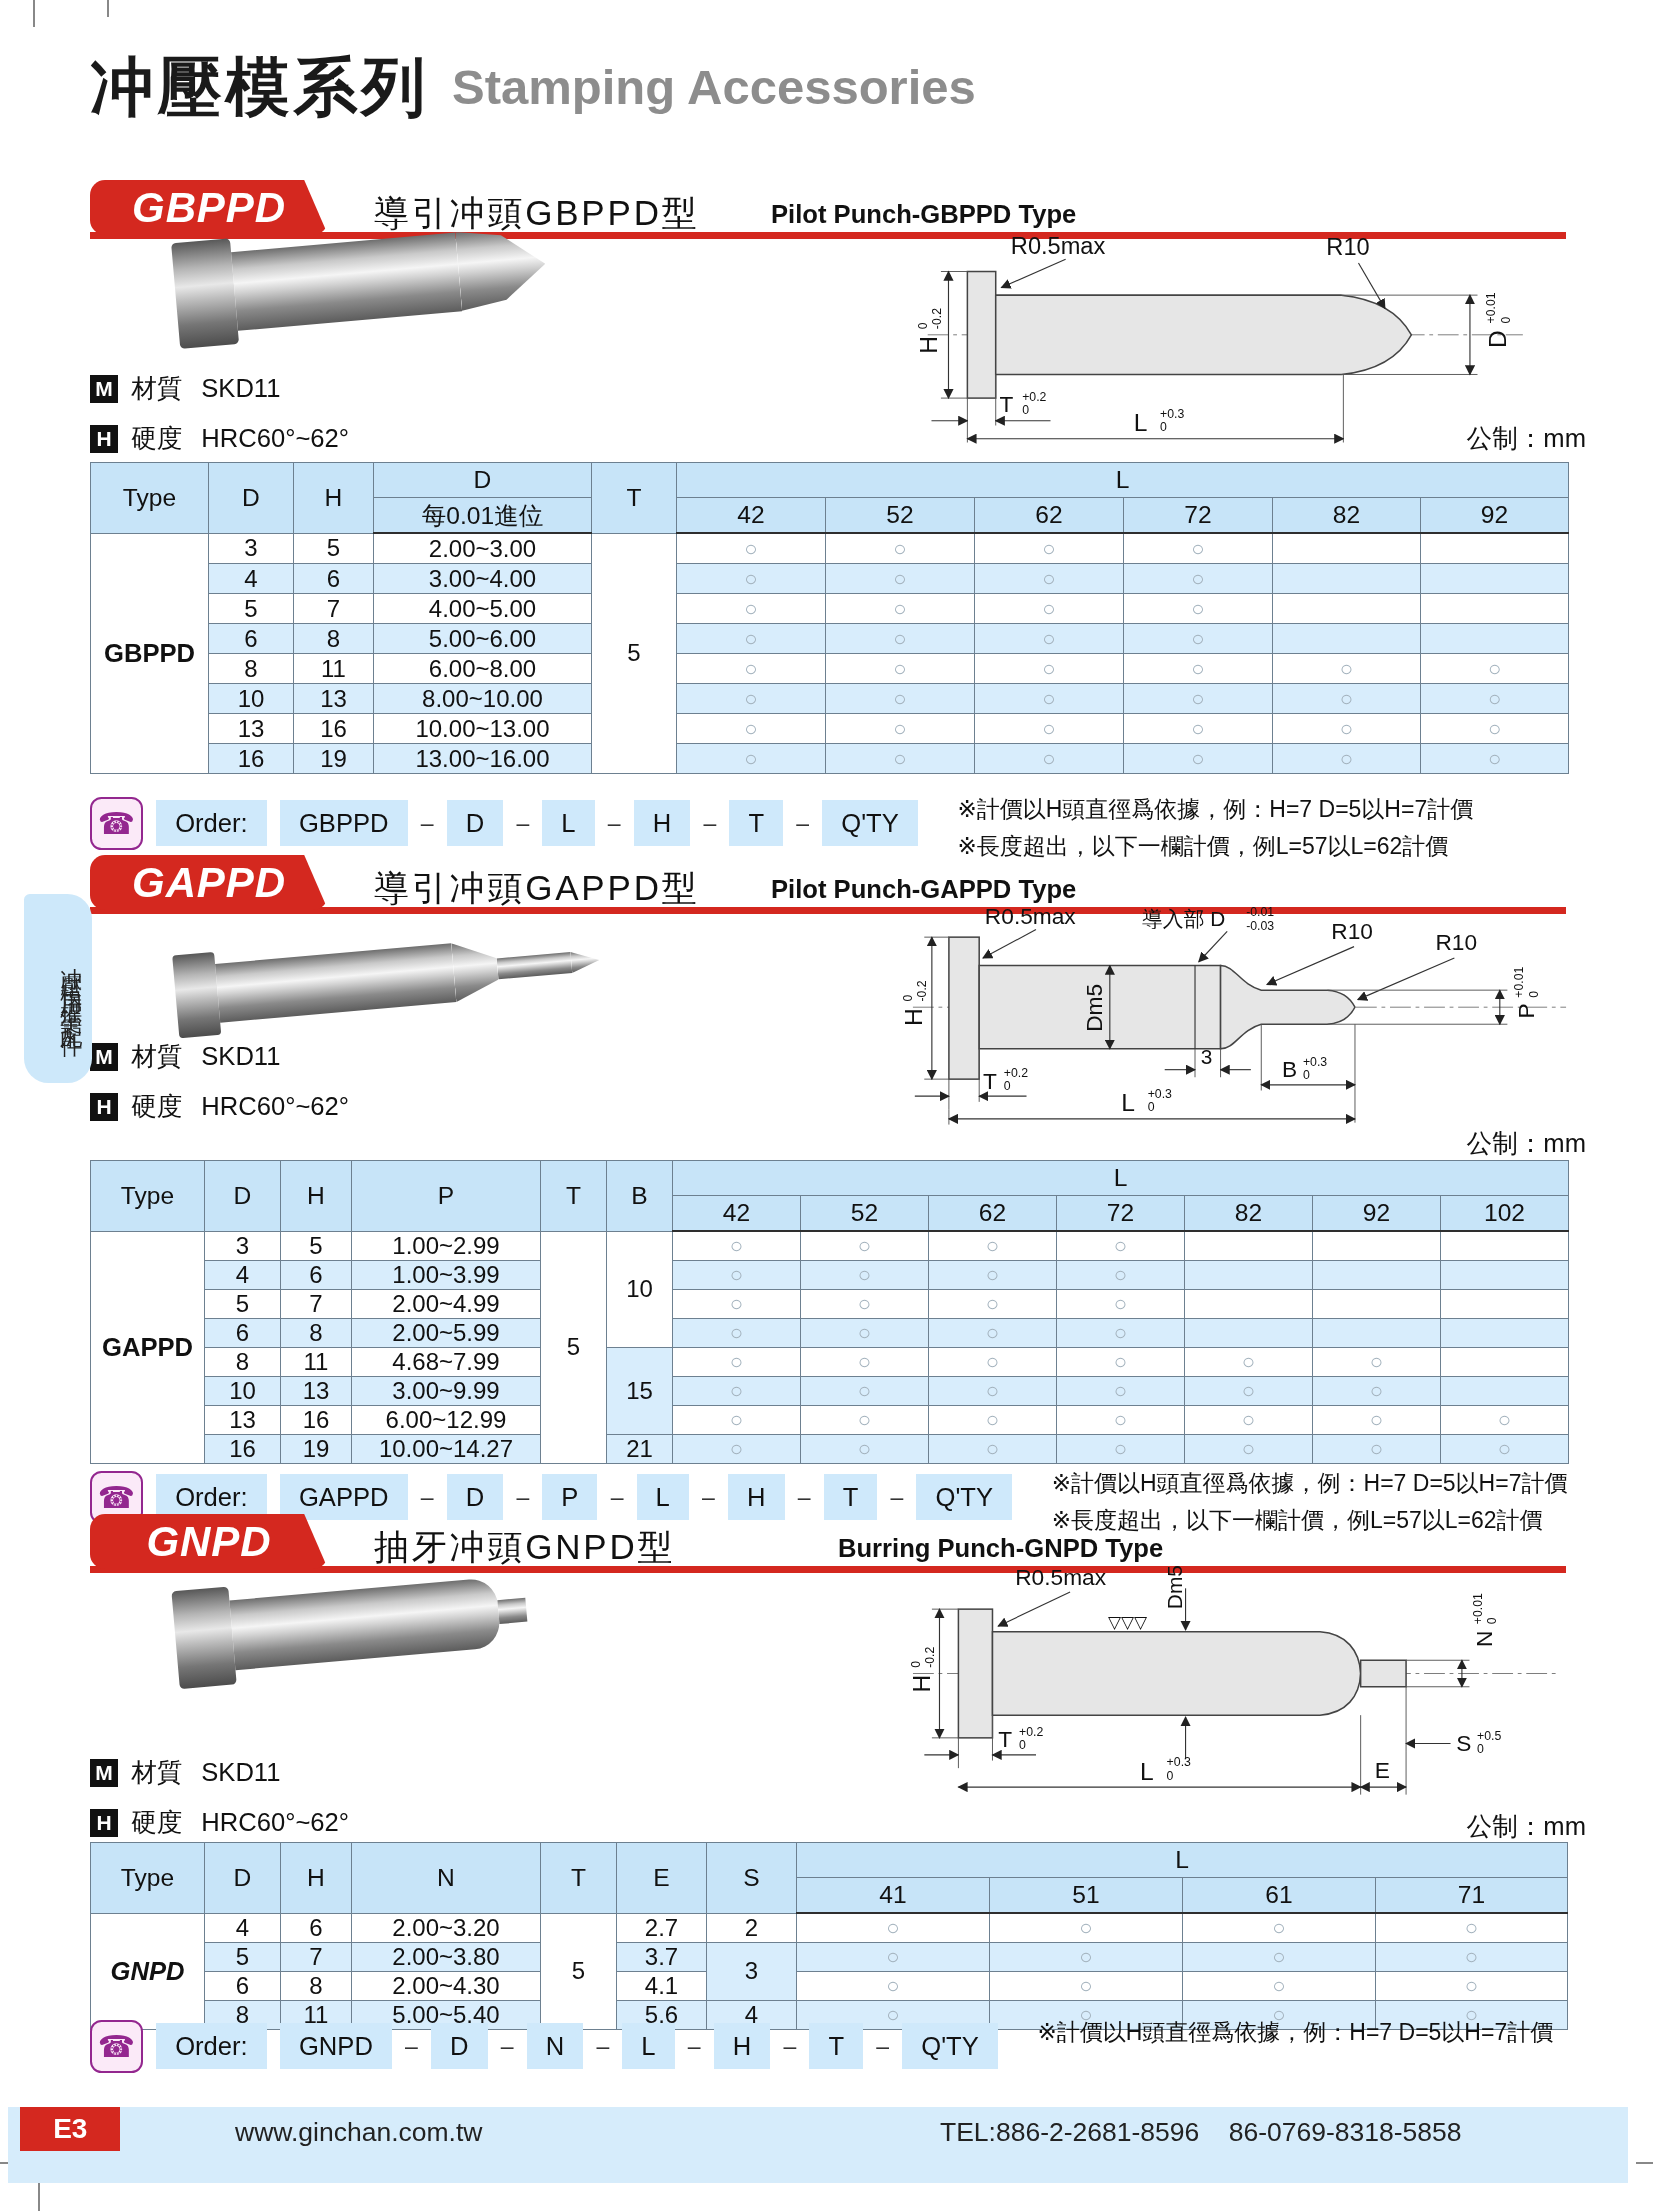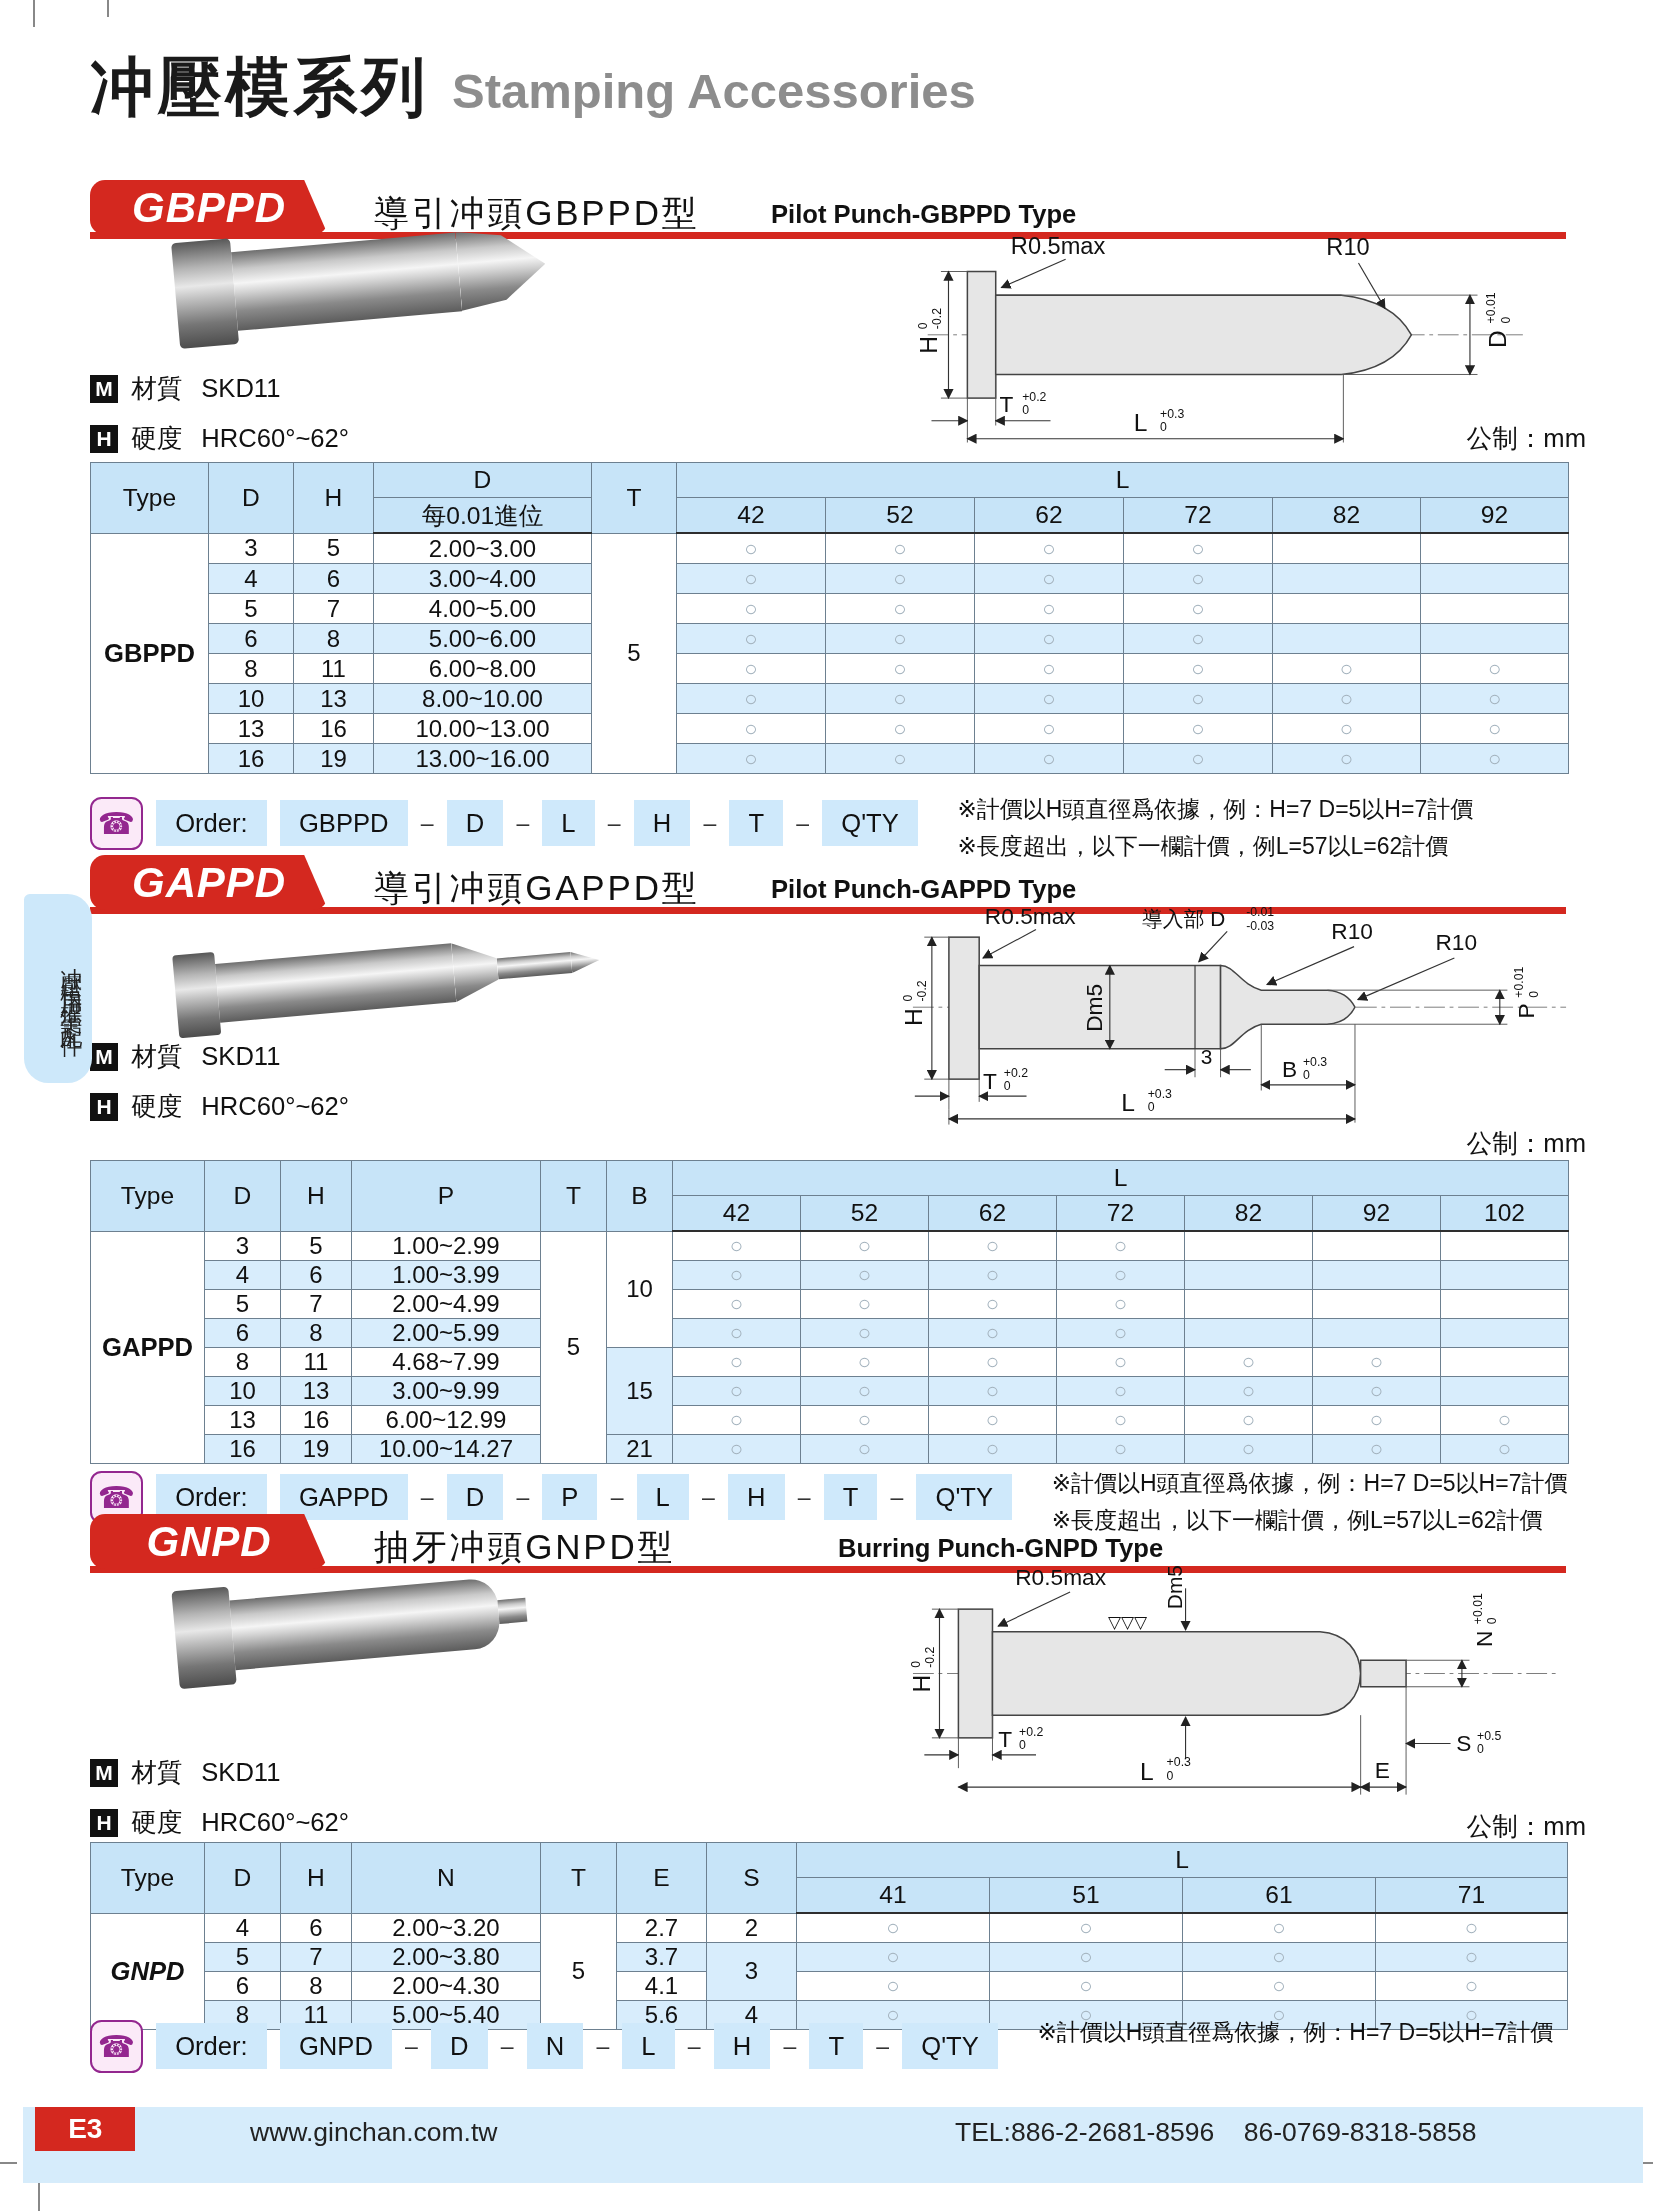--- a/index.html
+++ b/index.html
@@ -3,21 +3,21 @@
 <meta charset="utf-8">
 <style>
   html,body{margin:0;padding:0;background:#fff;}
   #page{position:relative;width:1653px;height:2212px;background:#fff;overflow:hidden;
         font-family:"Liberation Sans","DejaVu Sans",sans-serif;color:#111;}
 
   
   .cropmark{position:absolute;background:#888;}
 
   
-  .hdr{position:absolute;left:90px;top:55px;display:flex;align-items:flex-end;gap:23px;}
+  .hdr{position:absolute;left:90px;top:55px;display:flex;align-items:center;gap:23px;}
   .hdr-cn{font-size:64px;font-weight:bold;letter-spacing:3.8px;color:#1a1a1a;line-height:1;}
   .hdr-en{font-size:49px;font-weight:bold;color:#8d8d8d;line-height:1.15;}
 
   
   .band{position:absolute;left:90px;width:1476px;height:59px;}
   .band .rline{position:absolute;left:0;bottom:0;width:100%;height:6.6px;background:#d4281f;}
   .badge{position:absolute;left:0;top:0;width:238px;height:55px;background:#d4281f;color:#fff;
          font-size:42px;font-weight:bold;font-style:italic;display:flex;align-items:center;justify-content:center;
          border-radius:15px;clip-path:polygon(0 0,90% 0,100% 100%,0 100%);letter-spacing:0.9px;}
   .band-cn{position:absolute;left:284px;bottom:9.5px;font-size:35px;color:#111;letter-spacing:2.8px;line-height:1;}
@@ -69,21 +69,21 @@
   svg.draw .dl{stroke:#333;stroke-width:1.2;fill:none;}
   svg.draw .el{stroke:#555;stroke-width:1;fill:none;}
   svg.draw text{fill:#111;}
 
   
   .sidetab{position:absolute;left:24px;top:894px;width:68px;height:189px;background:#cde8fa;
            border-radius:5.7px 24.6px 24.6px 24.6px;display:flex;align-items:center;justify-content:flex-end;padding-right:5.7px;box-sizing:border-box;}
   .sidetab span{writing-mode:vertical-rl;text-orientation:upright;font-size:22px;letter-spacing:8.5px;color:#222;}
 
   
-  .footer{position:absolute;left:23px;top:2107px;width:1620px;height:76px;background:#d6ecfb;}
+  .footer{position:absolute;left:8px;top:2107px;width:1620px;height:76px;background:#d6ecfb;}
   .e3{position:absolute;left:12.3px;top:0;width:100px;height:44px;background:#d4281f;color:#fff;
       font-size:28px;font-weight:bold;display:flex;align-items:center;justify-content:center;}
   .fweb{position:absolute;left:227px;top:9.5px;font-size:26.5px;color:#222;}
   .ftel{position:absolute;left:932px;top:9.5px;font-size:26.5px;color:#222;white-space:pre;}
 </style>
 </head>
 <body>
 
 <div id="page">
 

